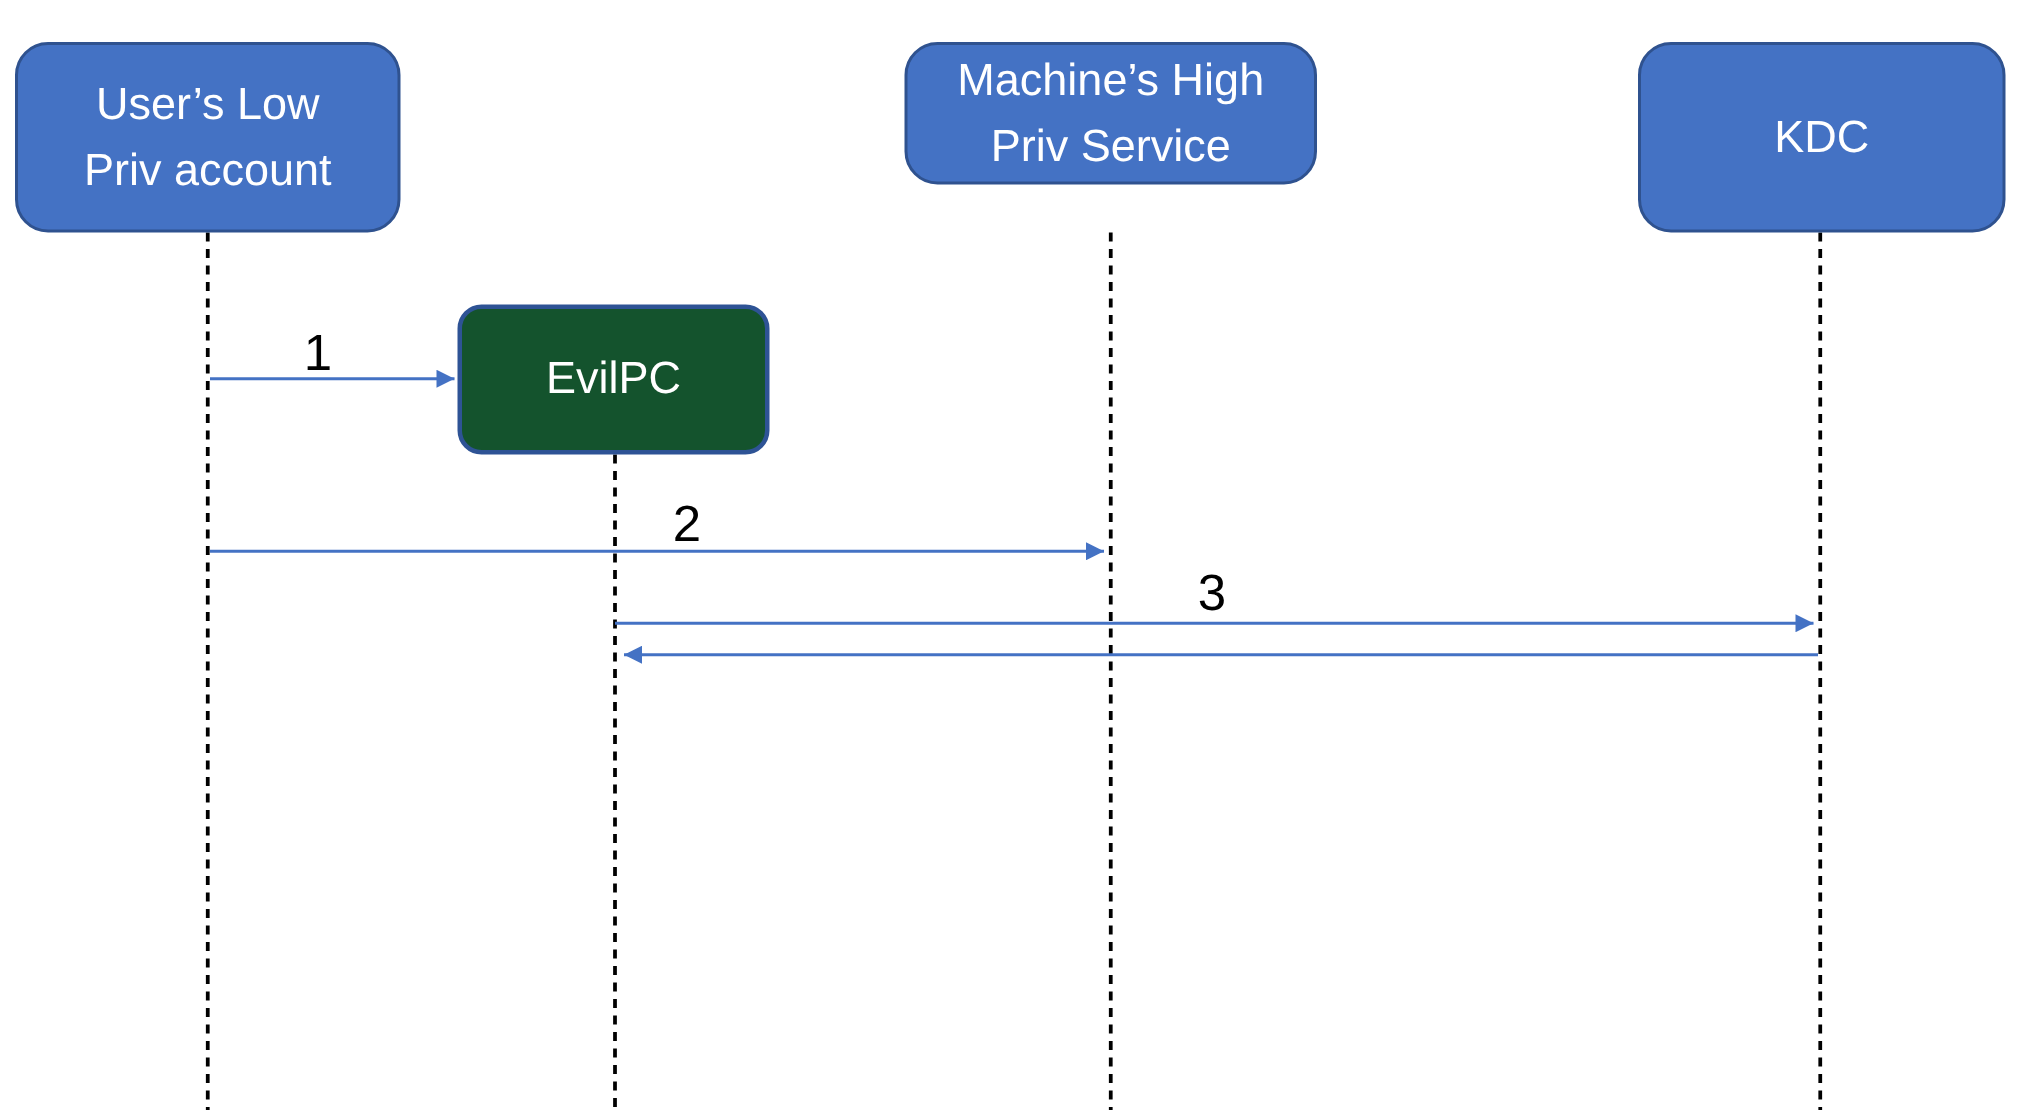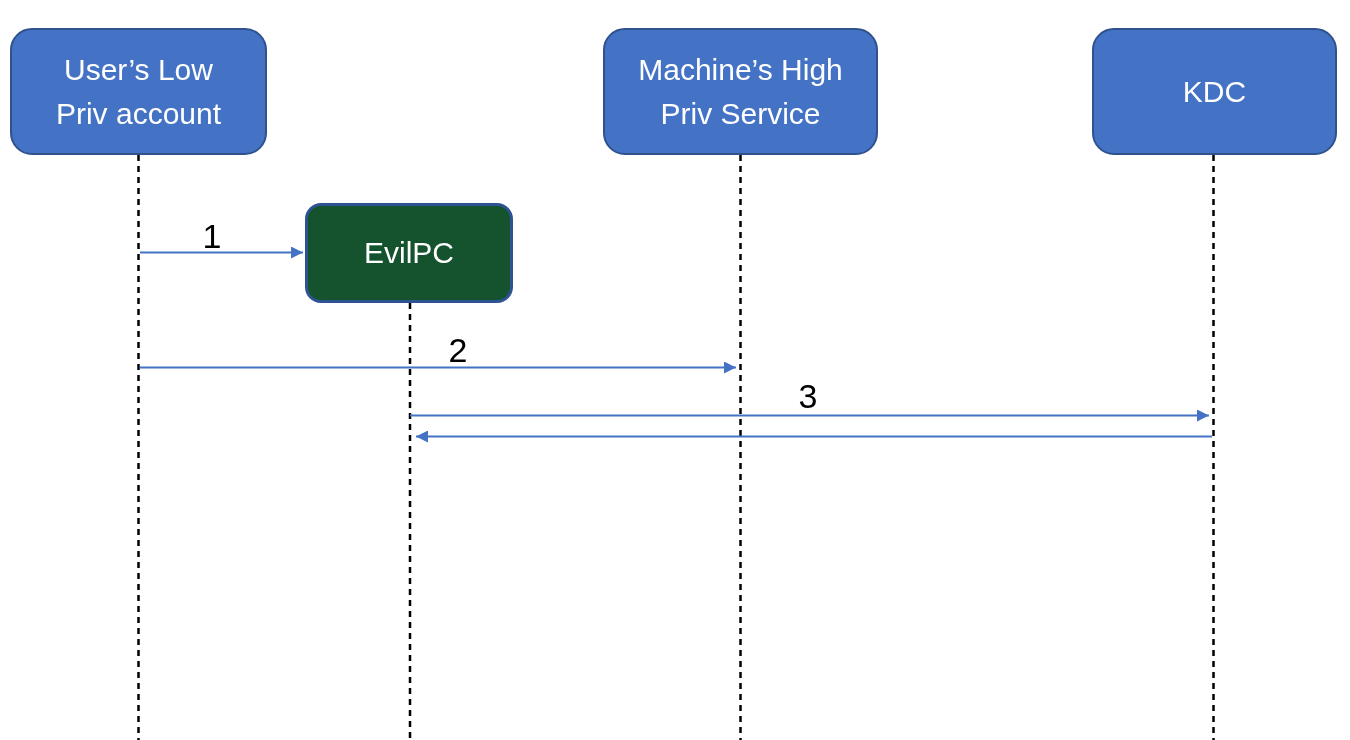--- a/index.html
+++ b/index.html
@@ -40,21 +40,21 @@
     color: #ffffff;
     font-size: 30px;
     line-height: 1.45;
     display: flex;
     align-items: center;
     justify-content: center;
     text-align: center;
     white-space: pre-line;
   }
   .node-user    { left: 10px;   top: 28px;  width: 257px; height: 127px; }
-  .node-machine { left: 603px;  top: 28px;  width: 275px; height: 127px; }
+  .node-machine { left: 603px;  top: 28px;  width: 275px; height: 95px; }
   .node-kdc     { left: 1092px; top: 28px;  width: 245px; height: 127px; }
   .node-evil {
     left: 305px; top: 203px; width: 208px; height: 100px;
     background: #14532d;
     border: 3px solid #2E5395;
     border-radius: 16px;
   }
   .msg-label {
     position: absolute;
     color: #000000;

